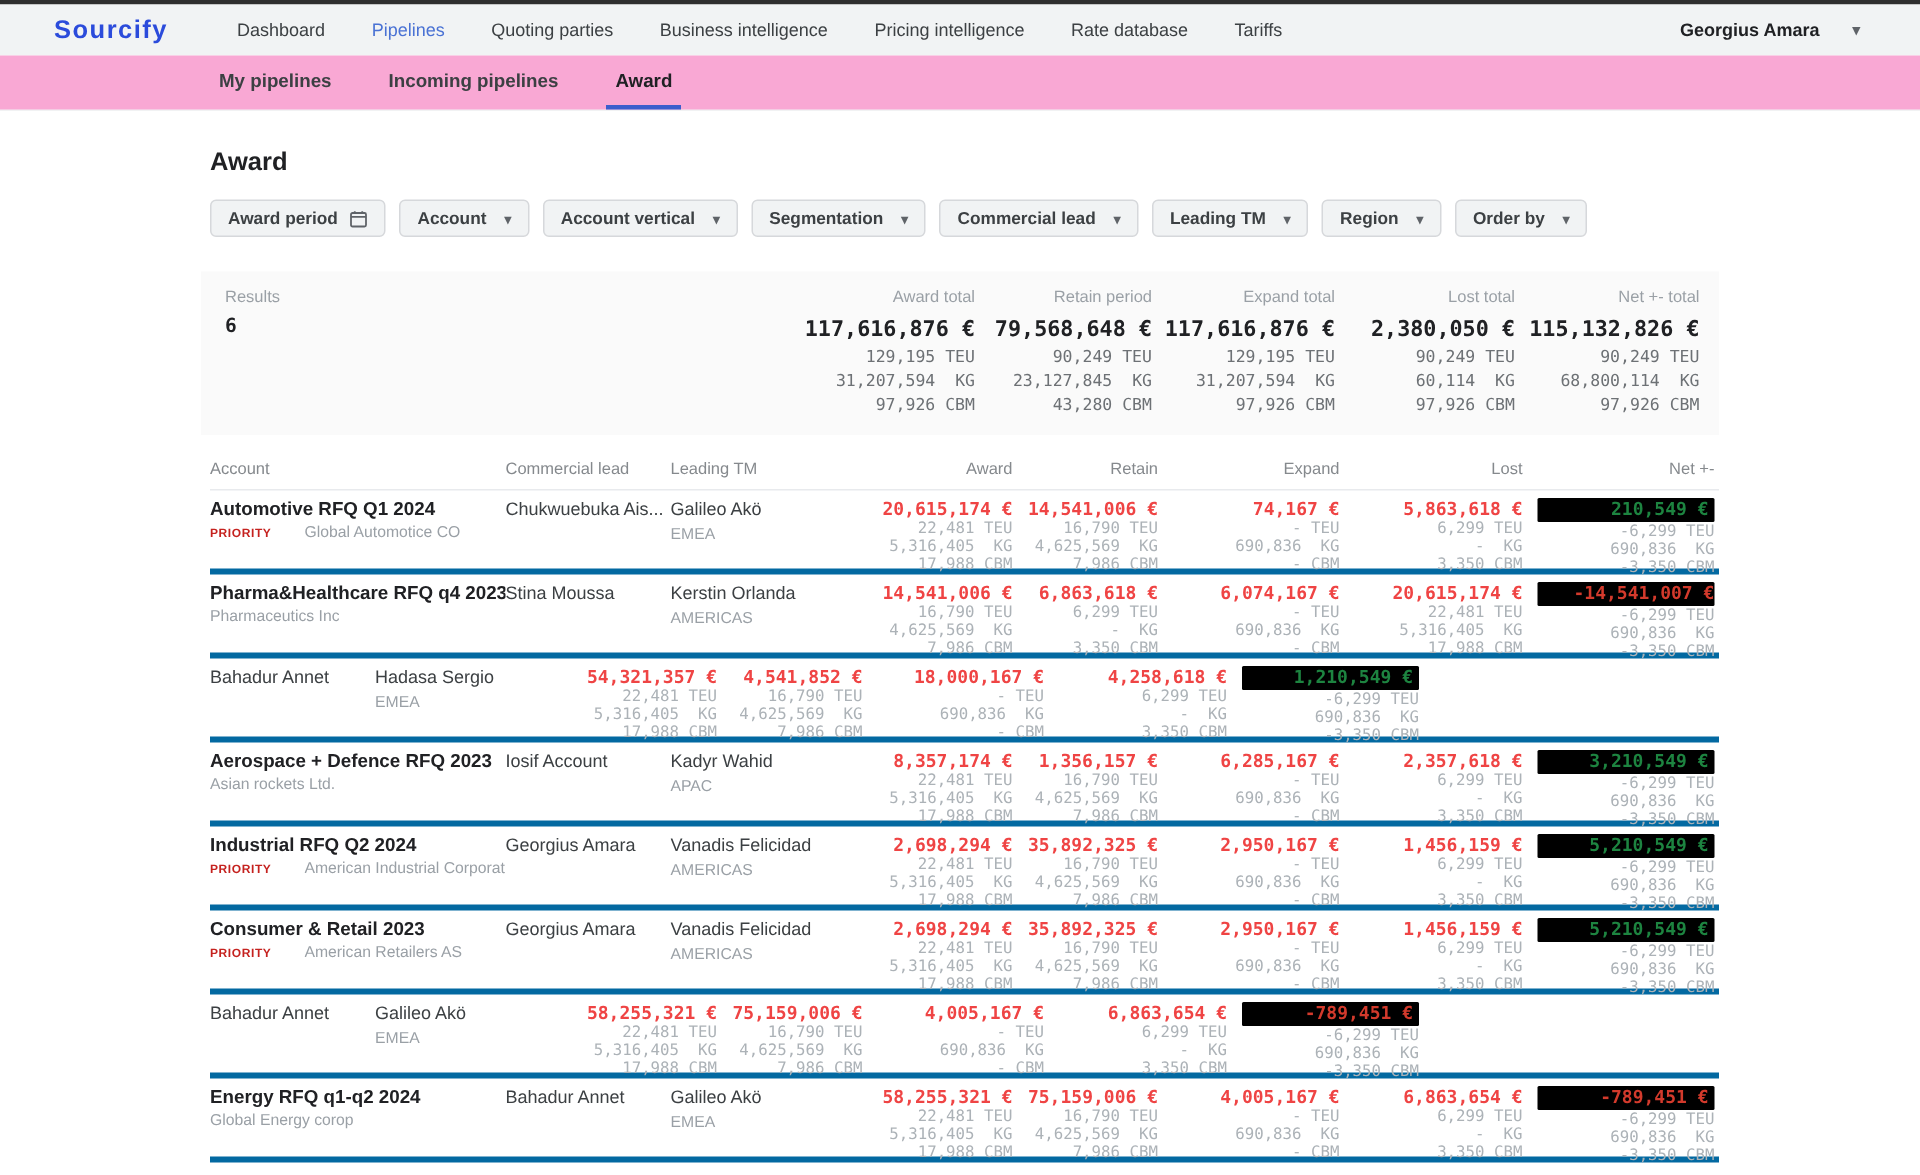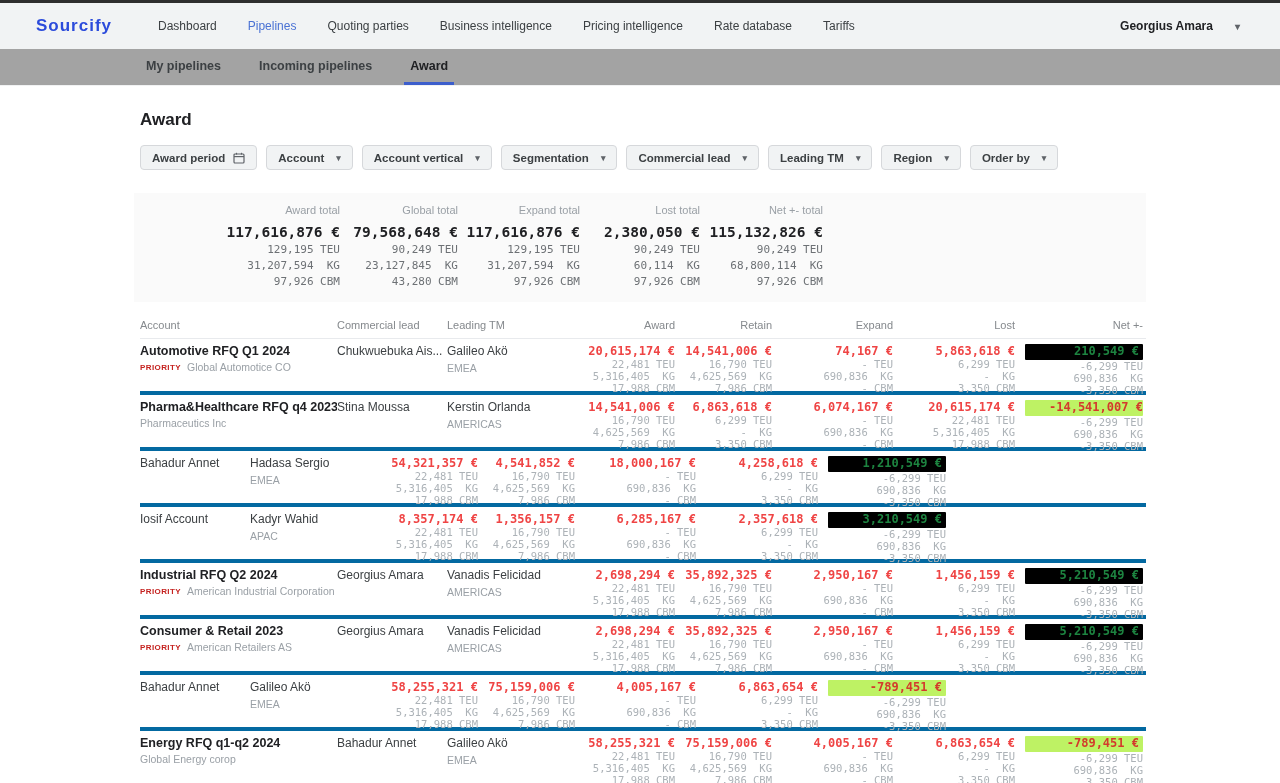--- a/index.html
+++ b/index.html
@@ -1,31 +1,31 @@
 <!DOCTYPE html>
 <html><head>
 <meta charset="utf-8">
 <style>
   * { box-sizing: border-box; margin: 0; padding: 0; }
   html,body { width:1280px; height:783px; overflow:hidden; background:#fff;
     font-family:"Liberation Sans", sans-serif; color:#202124; }
   .top-strip { height:3px; background:#2e2e2e; }
 
   
-  .topnav { height:46px; background:#f1f3f4; display:flex; align-items:center; padding:0 40px 0 36px; }
+  .topnav { height:34px; background:#f1f3f4; display:flex; align-items:center; padding:0 40px 0 36px; }
   .logo { font-size:17px; font-weight:bold; letter-spacing:1px; color:#2b4bdb; margin-right:46px; cursor:pointer; }
   .nav-items { display:flex; gap:31px; align-items:center; }
   .nav-item { font-size:12px; color:#3c4043; cursor:pointer; white-space:nowrap; }
   .nav-item.active { color:#4a72d4; }
   .user { margin-left:auto; display:flex; align-items:center; font-size:12px; font-weight:bold; color:#202124; }
   .caret { font-size:9px; color:#5f6368; margin-left:4px; }
   .user .caret { margin-left:22px; font-size:10px; }
 
   
-  .subtabs { height:37px; background:#a3a3a3; display:flex; align-items:stretch; padding-left:140px; gap:26px; border-bottom:1px solid #f1f2f3; }
+  .subtabs { height:37px; background:#f9a8d4; display:flex; align-items:stretch; padding-left:140px; gap:26px; border-bottom:1px solid #f1f2f3; }
   .subtab { font-size:12.5px; font-weight:bold; color:#3c4043; display:flex; align-items:center; padding:0 6px; border-bottom:3px solid transparent; cursor:pointer; }
   .subtab.active { color:#202124; border-bottom-color:#3c5ecc; }
 
   
   .content { padding:0 134px 0 140px; }
   .page-title { font-size:17px; font-weight:bold; margin:24px 0 15px; }
 
   .filters { display:flex; gap:9px; margin-bottom:23px; }
   .filter-chip { height:25px; padding:0 11px; background:#f1f3f4; border:1px solid #d6d8db; border-radius:4px;
     font-size:11.5px; font-weight:bold; color:#3c4043; display:flex; align-items:center; gap:8px; cursor:pointer; white-space:nowrap; }
@@ -45,33 +45,33 @@
   
   .thead { display:flex; font-size:11px; color:#85898d; padding:5px 0 7px; border-bottom:1px solid #e8eaed; }
   .col-account{width:197px;} .col-lead{width:110px;} .col-tm{width:105px;}
   .col-award{width:123px;text-align:right;} .col-retain{width:97px;text-align:right;}
   .col-expand{width:121px;text-align:right;} .col-lost{width:122px;text-align:right;}
   .col-net{width:128px;text-align:right;}
 
   .trow { display:flex; height:56px; padding-top:5px; border-bottom:4px solid #0369a1; cursor:pointer; }
   .row-title { font-size:12.5px; font-weight:bold; color:#202124; line-height:14px; margin-bottom:3px;
     white-space:nowrap; overflow:hidden; }
-  .row-subline { display:flex; align-items:center; gap:6px; }
+  .row-subline { display:flex; align-items:center; gap:22px; }
   .priority { font-size:8px; font-weight:bold; color:#c5221f; letter-spacing:.4px; }
   .row-subtitle { font-size:10.5px; color:#9aa0a6; white-space:nowrap; overflow:hidden; }
   .lead-name { font-size:12px; color:#3c4043; line-height:14px; white-space:nowrap; overflow:hidden; }
   .tm-region { font-size:10.5px; color:#9aa0a6; margin-top:4px; }
   .num-main { font-family:"DejaVu Sans Mono", monospace; font-size:12px; font-weight:bold; color:#ef4444;
     line-height:14px; white-space:pre; }
   .num-sub { font-family:"DejaVu Sans Mono", monospace; font-size:10.5px; color:#acb2b7;
     line-height:12px; white-space:pre; }
   .net-chip { display:block; margin-left:10px; padding:1px 4px 2px; border-radius:1px;
     font-family:"DejaVu Sans Mono", monospace; font-size:12px; font-weight:bold; line-height:13px; white-space:pre; }
   .net-chip.pos { background:#000000; color:#1d8440; }
-  .net-chip.neg { background:#bef264; color:#d33a2c;padding-left:24px; }
+  .net-chip.neg { background:#000000; color:#d33a2c;padding-left:24px; }
 </style>
 </head>
 <body>
 
 <div class="top-strip"></div>
 
 <div class="topnav">
   <div class="logo">Sourcify</div>
   <div class="nav-items" id="nav-items">
       <div class="nav-item"><span>Dashboard</span></div>
@@ -145,30 +145,34 @@
     <span class="caret">▾</span>
   </div>
       <div class="filter-chip">
     <span>Order by</span>
 
     <span class="caret">▾</span>
   </div>
     </div>
 
   <div class="summary">
+    <div class="sum-results">
+      <div class="sum-label">Results</div>
+      <div class="results-value">6</div>
+    </div>
     <div style="display:flex" id="sum-cols">
         <div class="sum-col w-award">
     <div class="sum-label">Award total</div>
     <div class="sum-eur">117,616,876 €</div>
     <div class="sum-sub">129,195 TEU</div>
     <div class="sum-sub">31,207,594  KG</div>
     <div class="sum-sub">97,926 CBM</div>
   </div>
         <div class="sum-col w-retain">
-    <div class="sum-label">Global total</div>
+    <div class="sum-label">Retain period</div>
     <div class="sum-eur">79,568,648 €</div>
     <div class="sum-sub">90,249 TEU</div>
     <div class="sum-sub">23,127,845  KG</div>
     <div class="sum-sub">43,280 CBM</div>
   </div>
         <div class="sum-col w-expand">
     <div class="sum-label">Expand total</div>
     <div class="sum-eur">117,616,876 €</div>
     <div class="sum-sub">129,195 TEU</div>
     <div class="sum-sub">31,207,594  KG</div>
@@ -328,20 +332,27 @@
       <div class="num-sub">3,350 CBM</div>
     </div>
     <div class="col-net">
       <span class="net-chip pos">1,210,549 €</span>
       <div class="num-sub">-6,299 TEU</div>
       <div class="num-sub">690,836  KG</div>
       <div class="num-sub">-3,350 CBM</div>
     </div>
   </div>
       <div class="trow">
+    <div class="col-account">
+      <div class="row-title">Aerospace + Defence RFQ 2023</div>
+      <div class="row-subline">
+
+        <span class="row-subtitle">Asian rockets Ltd.</span>
+      </div>
+    </div>
     <div class="col-lead">
       <div class="lead-name">Iosif Account</div>
     </div>
     <div class="col-tm">
       <div class="lead-name">Kadyr Wahid</div>
       <div class="tm-region">APAC</div>
     </div>
     <div class="col-award">
       <div class="num-main">8,357,174 €</div>
       <div class="num-sub">22,481 TEU</div>

